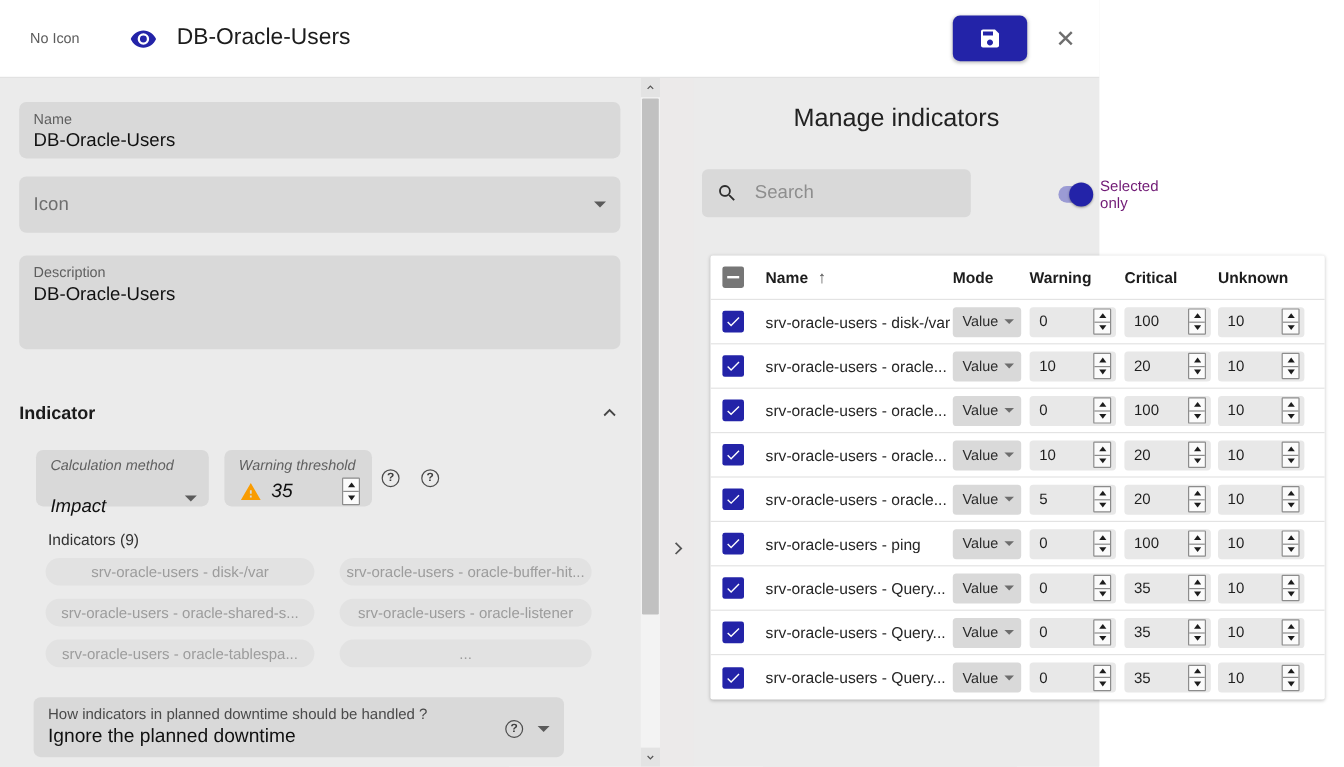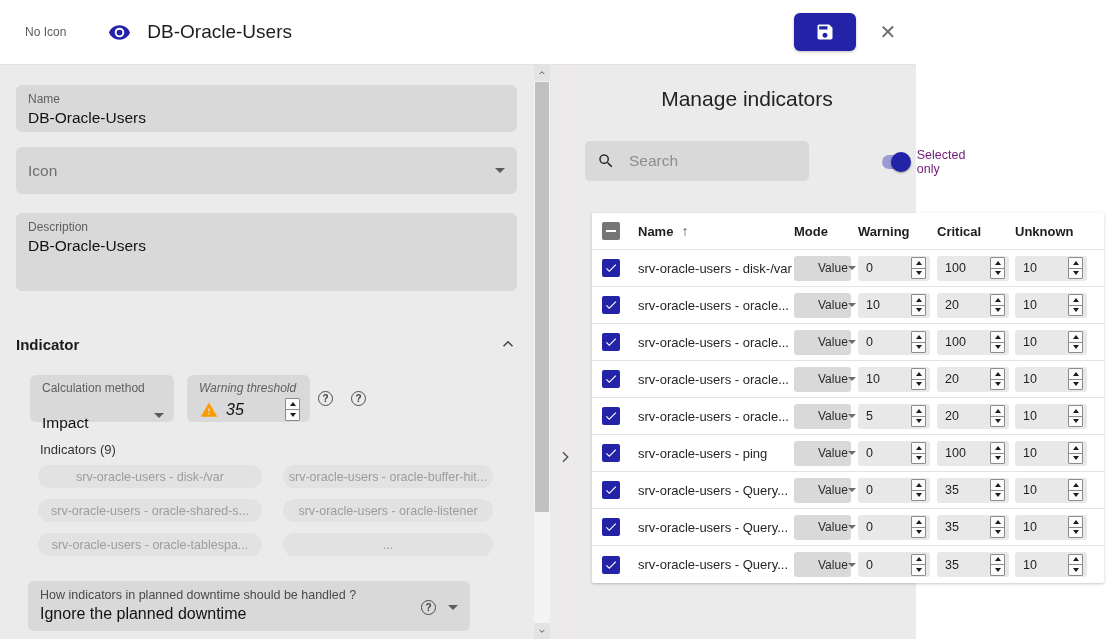--- a/index.html
+++ b/index.html
@@ -35,21 +35,21 @@
   .f-name { left:16px; top:20px; width:501px; height:47px; }
   .f-icon { left:16px; top:82px; width:501px; height:47px; display:flex; align-items:center; }
   .f-icon .ph { font-size:15.5px; color:#6f6f6f; flex:1; }
   .f-desc { left:16px; top:148px; width:501px; height:78px; }
 
   .sec-hd { position:absolute; left:16px; top:270px; width:501px; display:flex; align-items:center; }
   .sec-hd .t { font-size:15px; font-weight:bold; color:#1b1b1b; flex:1; }
 
   .threshrow { position:absolute; left:30px; top:310px; height:47px; display:flex; align-items:center; }
   .tfield { background:var(--field-bg,#d9d9d9); border-radius:6px; height:47px; padding:6px 10px 5px 12px; position:relative; }
-  .tf-calc { width:144px; }
+  .tf-calc { width:144px;font-style:italic; }
   .tf-calc .cmrow { display:flex; align-items:center; margin-top:1px; }
   .tf-calc .cmrow .fvalue { flex:1; margin-top:16px; }
   .tf-thr { width:123px; margin-left:13px;font-style:italic; }
   .thr-row { display:flex; align-items:center; margin-top:2px; gap:7px; }
   .thr-val { font-size:16px; color:#101010; flex:1; }
   .critdot { width:19px; height:19px; border-radius:50%; background:var(--critical,#e4032e);
     color:#fff; font-size:13px; font-weight:bold; display:flex; align-items:center; justify-content:center; }
   .helpq { width:15px; height:15px; border-radius:50%; border:1.5px solid #4c4c4c; color:#3f3f3f;
     font-size:10px; font-weight:bold; display:inline-flex; align-items:center; justify-content:center;
     margin:0 10px 0 8px; background:transparent; }
@@ -103,21 +103,21 @@
   .trow:last-child { border-bottom:none; }
   .trow.thead { font-weight:bold; font-size:13px; color:#1d1d1d; }
   .thname { display:flex; align-items:center; gap:8px; }
   .sortarrow { font-weight:normal; color:#555; font-size:14px; }
   .cb { width:18px; height:18px; border-radius:2px; background:var(--accent,#2323a8);
     display:flex; align-items:center; justify-content:center; cursor:pointer; }
   .cb.ind { background:#767676; }
   .cb .dash { width:10px; height:2px; background:#fff; }
   .rname { font-size:13px; color:#262626; white-space:nowrap; overflow:hidden; }
   .modebox { width:57px; height:25px; background:#d9d9d9; border-radius:3px; display:flex;
-    align-items:center; padding:0 6px 0 24px; cursor:pointer; }
+    align-items:center; padding:0 6px 0 8px; cursor:pointer; }
   .modebox .mv { font-size:12px; color:#2b2b2b; flex:1; }
   .modebox .dda { border-left-width:4.5px; border-right-width:4.5px; border-top-width:4.5px; border-top-color:#6d6d6d; }
   .numbox { width:72px; height:25px; background:#e8e8e8; border-radius:3px; display:flex;
     align-items:center; padding:0 4px 0 8px; }
   .numbox .nv { font-size:12.5px; color:#1e1e1e; flex:1; }
   .numbox .spin { height:22px; }
 
   svg { display:block; }
 </style>
 </head>

